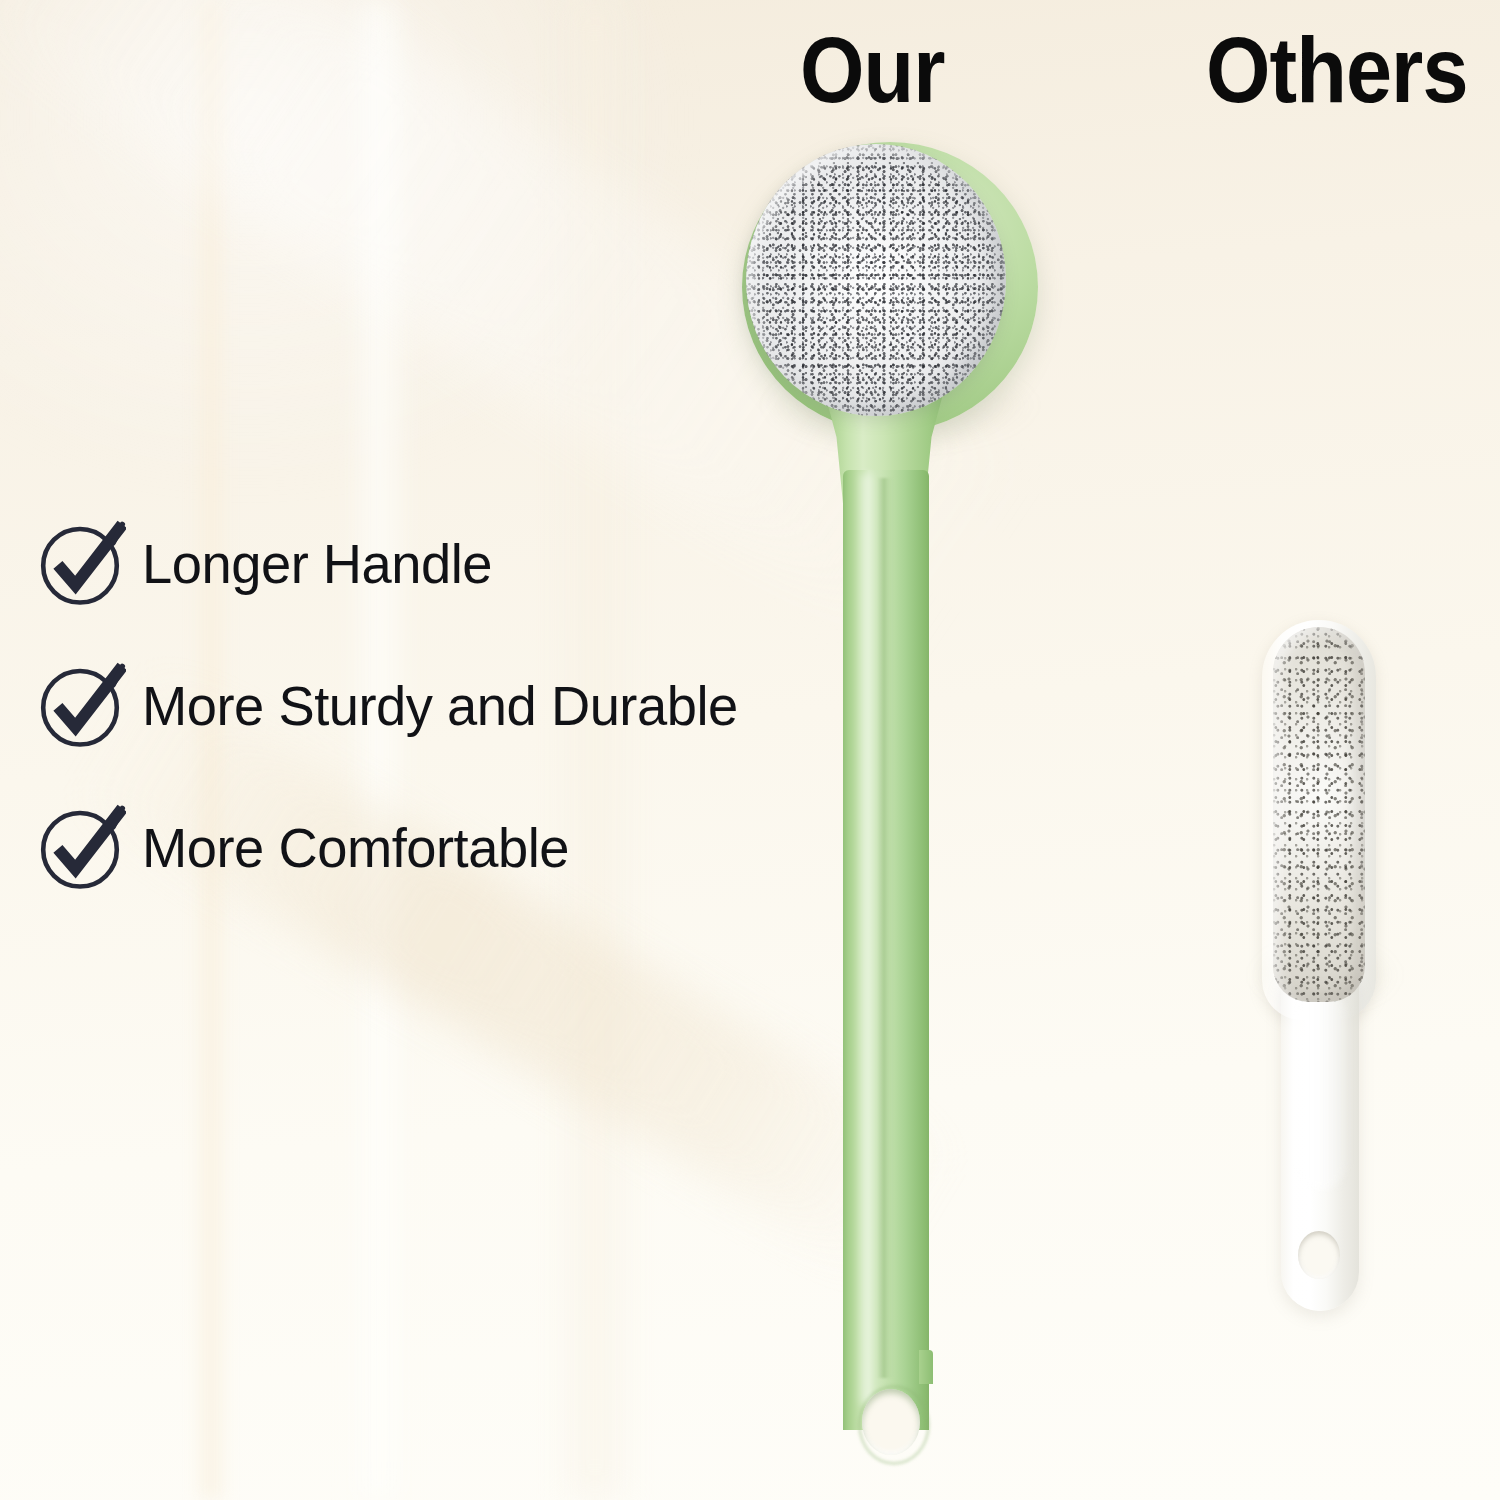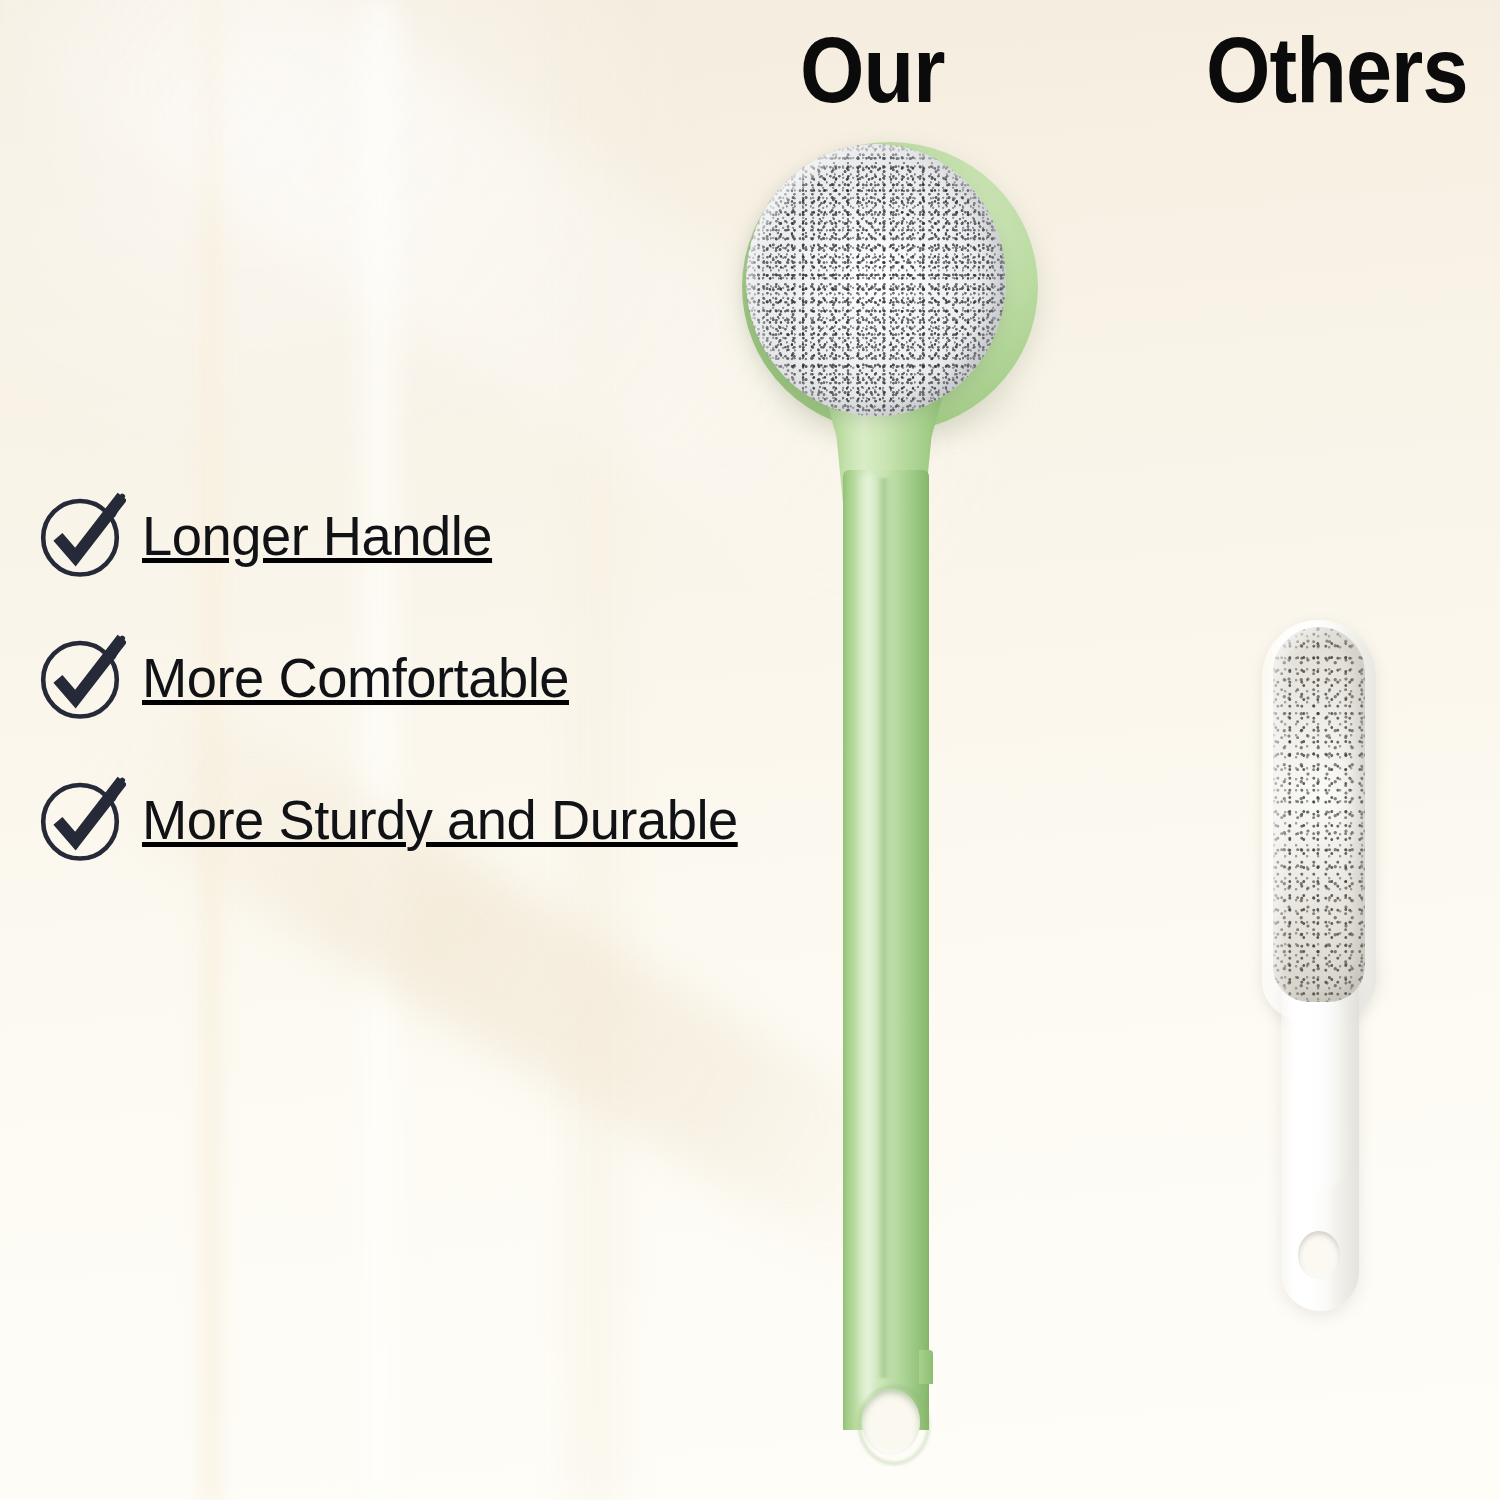--- a/index.html
+++ b/index.html
@@ -82,23 +82,22 @@
   }
   .heading-others {
     right: 32px; top: 24px;
     transform-origin: right top;
   }
 
   
   .features {
     position: absolute;
     left: 34px;
-    top: 464px;
+    top: 492px;
     width: 800px;
-    text-decoration: underline;
   }
   .feature-row {
     display: flex;
     align-items: center;
     height: 142px;
   }
   .check-icon {
     flex: 0 0 auto;
     width: 92px;
     height: 92px;
@@ -346,32 +345,32 @@
 
 
     <div class="feature-row">
       <span class="check-icon">
         <svg viewBox="0 0 100 100" aria-hidden="true">
           <circle cx="50" cy="53" r="40" fill="none" stroke="#262938" stroke-width="5"></circle>
           <path d="M26 52 L45 74 L96 8" fill="none" stroke="#262938" stroke-width="13" stroke-linecap="butt" stroke-linejoin="miter"></path>
           <path d="M96 8 L86 28" fill="none" stroke="#262938" stroke-width="6" stroke-linecap="round"></path>
         </svg>
       </span>
-      <span class="feature-label">More Comfortable</span>
+      <span class="feature-label">More Sturdy and Durable</span>
     </div>
 
     <div class="feature-row">
       <span class="check-icon">
         <svg viewBox="0 0 100 100" aria-hidden="true">
           <circle cx="50" cy="53" r="40" fill="none" stroke="#262938" stroke-width="5"></circle>
           <path d="M26 52 L45 74 L96 8" fill="none" stroke="#262938" stroke-width="13" stroke-linecap="butt" stroke-linejoin="miter"></path>
           <path d="M96 8 L86 28" fill="none" stroke="#262938" stroke-width="6" stroke-linecap="round"></path>
         </svg>
       </span>
-      <span class="feature-label">More Sturdy and Durable</span>
+      <span class="feature-label">More Comfortable</span>
     </div>
 
   </div>
 
   <div class="our-product">
     <div class="shadow-soft" style="left:760px; top:360px; width:280px; height:90px;"></div>
     <div class="head-green"></div>
     <div class="neck"></div>
     <div class="handle"></div>
     <div class="handle-highlight"></div>

